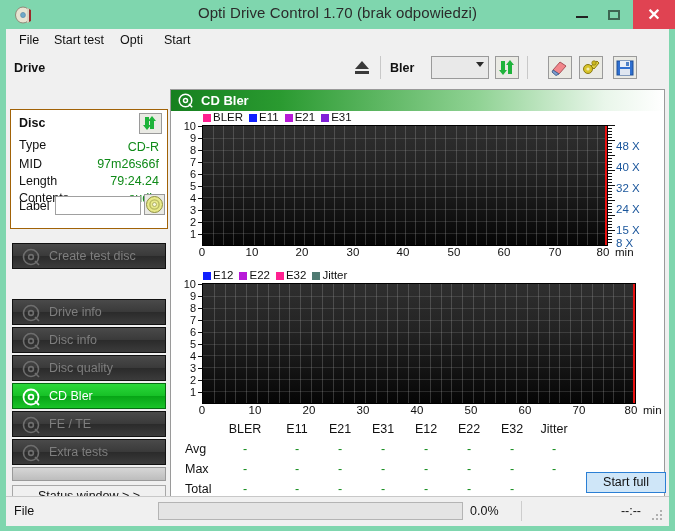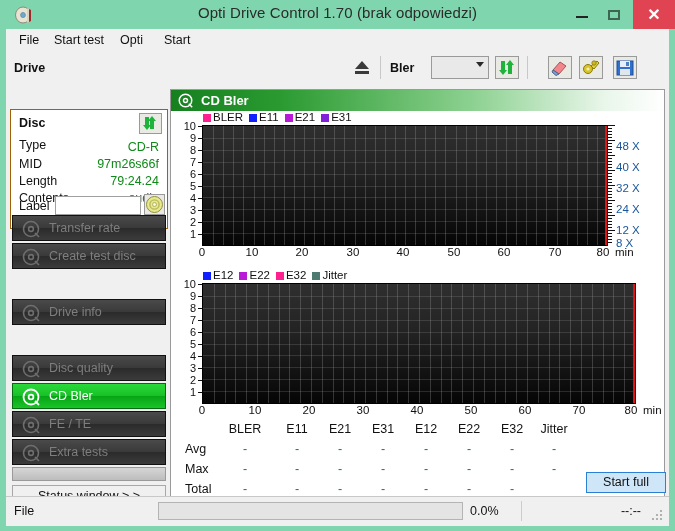--- a/index.html
+++ b/index.html
@@ -254,43 +254,43 @@
         <div id="label-input"></div>
         <div id="label-cd-btn">
           <svg width="19" height="19" viewBox="0 0 19 19">
             <circle cx="9.5" cy="9.5" r="8" fill="#e8e98a" stroke="#8f9040" stroke-width="1"></circle>
             <circle cx="9.5" cy="9.5" r="4.6" fill="none" stroke="#b7b860" stroke-width="1.4"></circle>
             <circle cx="9.5" cy="9.5" r="2" fill="#f6f6d8" stroke="#9a9b50" stroke-width=".7"></circle>
           </svg>
         </div>
       </div>
 
-      <div class="navbtn" style="top:126px;">
-        <span class="nicon"><svg width="18" height="18" viewBox="0 0 18 18">
-              <circle cx="9" cy="9" r="7.5" fill="none" stroke="#6e6e6e" stroke-width="1.6"></circle>
-              <circle cx="9" cy="9" r="2.4" fill="none" stroke="#6e6e6e" stroke-width="1.6"></circle>
-              <path d="M13 13 L17 17" stroke="#6e6e6e" stroke-width="1.6" fill="none"></path>
-            </svg></span>
-        <span class="nlabel">Transfer rate</span>
-      </div>
       <div class="navbtn" style="top:154px;">
         <span class="nicon"><svg width="18" height="18" viewBox="0 0 18 18">
               <circle cx="9" cy="9" r="7.5" fill="none" stroke="#6e6e6e" stroke-width="1.6"></circle>
               <circle cx="9" cy="9" r="2.4" fill="none" stroke="#6e6e6e" stroke-width="1.6"></circle>
               <path d="M13 13 L17 17" stroke="#6e6e6e" stroke-width="1.6" fill="none"></path>
             </svg></span>
         <span class="nlabel">Create test disc</span>
       </div>
       <div class="navbtn" style="top:210px;">
         <span class="nicon"><svg width="18" height="18" viewBox="0 0 18 18">
               <circle cx="9" cy="9" r="7.5" fill="none" stroke="#6e6e6e" stroke-width="1.6"></circle>
               <circle cx="9" cy="9" r="2.4" fill="none" stroke="#6e6e6e" stroke-width="1.6"></circle>
               <path d="M13 13 L17 17" stroke="#6e6e6e" stroke-width="1.6" fill="none"></path>
             </svg></span>
         <span class="nlabel">Drive info</span>
+      </div>
+      <div class="navbtn" style="top:238px;">
+        <span class="nicon"><svg width="18" height="18" viewBox="0 0 18 18">
+              <circle cx="9" cy="9" r="7.5" fill="none" stroke="#6e6e6e" stroke-width="1.6"></circle>
+              <circle cx="9" cy="9" r="2.4" fill="none" stroke="#6e6e6e" stroke-width="1.6"></circle>
+              <path d="M13 13 L17 17" stroke="#6e6e6e" stroke-width="1.6" fill="none"></path>
+            </svg></span>
+        <span class="nlabel">Disc info</span>
       </div>
       <div class="navbtn" style="top:266px;">
         <span class="nicon"><svg width="18" height="18" viewBox="0 0 18 18">
               <circle cx="9" cy="9" r="7.5" fill="none" stroke="#6e6e6e" stroke-width="1.6"></circle>
               <circle cx="9" cy="9" r="2.4" fill="none" stroke="#6e6e6e" stroke-width="1.6"></circle>
               <path d="M13 13 L17 17" stroke="#6e6e6e" stroke-width="1.6" fill="none"></path>
             </svg></span>
         <span class="nlabel">Disc quality</span>
       </div>
       <div class="navbtn active" style="top:294px;">
@@ -453,21 +453,21 @@
             <i style="width: 7px;"></i>
             <i style="width: 4px;"></i>
             <i style="width: 4px;"></i>
             <i style="width: 4px;"></i>
             <i style="width: 4px;"></i>
           </div>
         <div class="rytick" style="left:445px;top:16px;">48 X</div>
         <div class="rytick" style="left:445px;top:37px;">40 X</div>
         <div class="rytick" style="left:445px;top:58px;">32 X</div>
         <div class="rytick" style="left:445px;top:79px;">24 X</div>
-        <div class="rytick" style="left:445px;top:100px;">12 X</div>
+        <div class="rytick" style="left:445px;top:100px;">15 X</div>
         <div class="rytick" style="left:445px;top:113px;">8 X</div>
 
         <div class="xtick" style="left:18px;top:122px;">0</div>
         <div class="xtick" style="left:68px;top:122px;">10</div>
         <div class="xtick" style="left:118px;top:122px;">20</div>
         <div class="xtick" style="left:169px;top:122px;">30</div>
         <div class="xtick" style="left:219px;top:122px;">40</div>
         <div class="xtick" style="left:270px;top:122px;">50</div>
         <div class="xtick" style="left:320px;top:122px;">60</div>
         <div class="xtick" style="left:371px;top:122px;">70</div>

